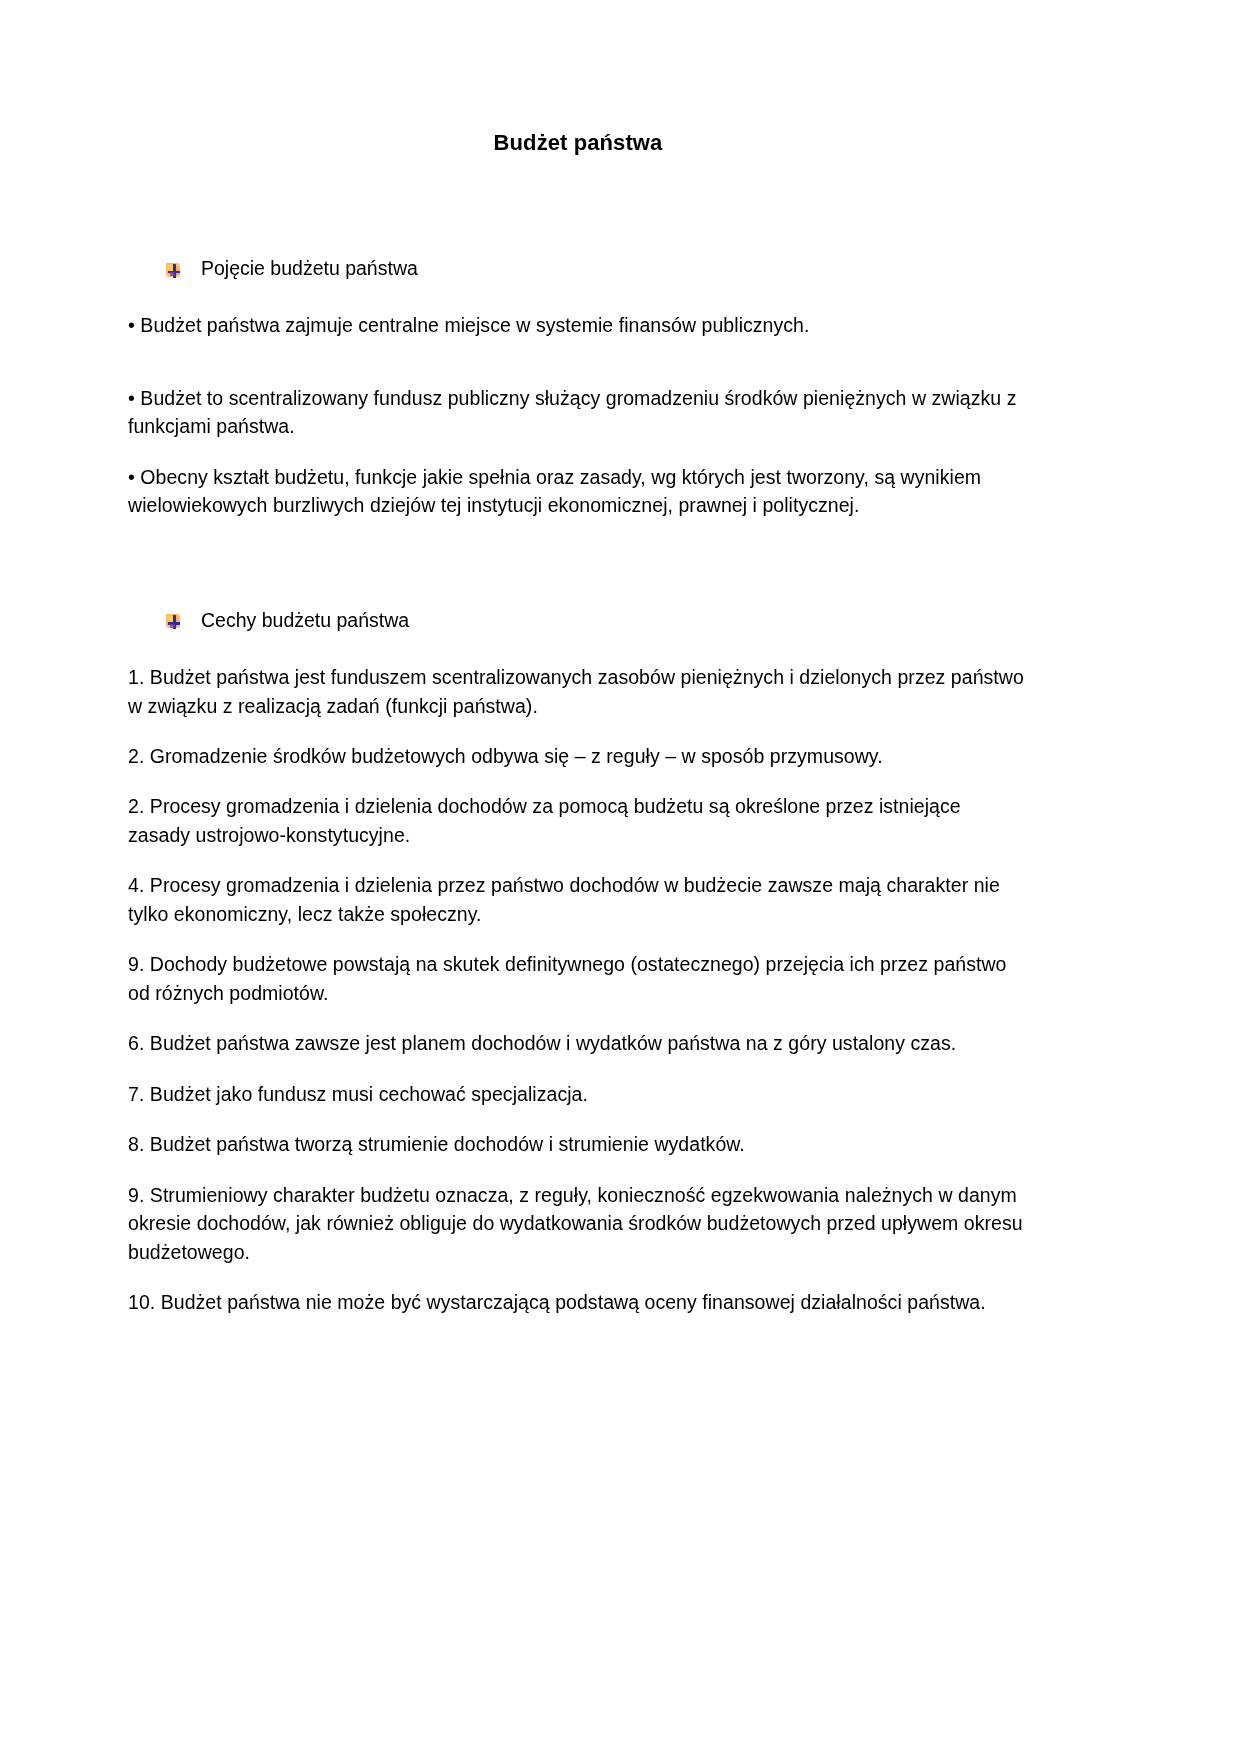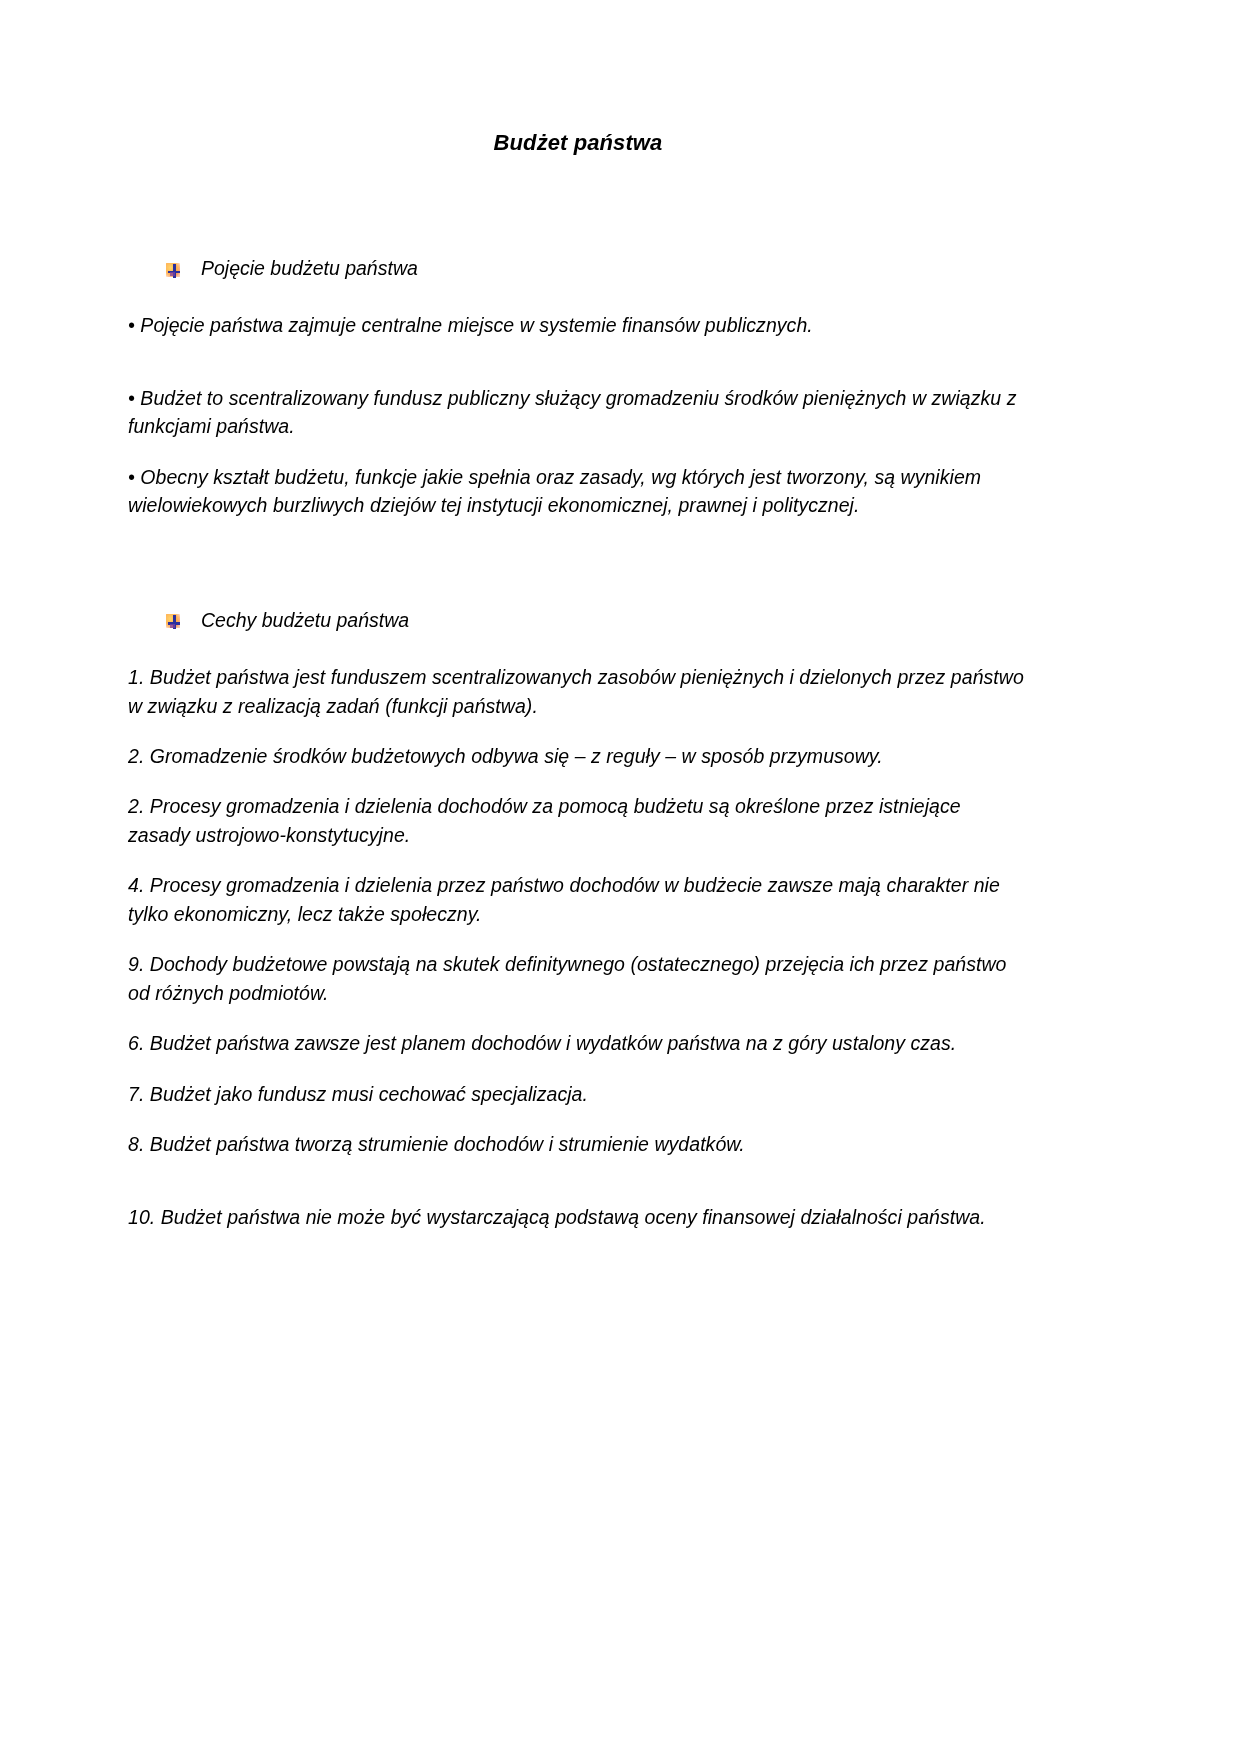--- a/index.html
+++ b/index.html
@@ -14,21 +14,20 @@
     -webkit-font-smoothing: antialiased;
   }
   .page {
     position: relative;
     width: 1240px;
     height: 1754px;
     margin: 0 auto;
     background: #ffffff;
     overflow: hidden;
     box-sizing: border-box;
-    font-style: italic;
   }
   .content {
     position: absolute;
     left: 128px;
     top: 0;
     width: 900px;
   }
   .doc-title {
     text-align: center;
     font-size: 22px;
@@ -122,21 +121,21 @@
         <span class="blotch"></span>
         <span class="cross-v"></span>
         <span class="cross-h"></span>
         <span class="cross-dot"></span>
       </span>
       <span class="heading-text">Pojęcie budżetu państwa</span>
     </div>
 
     <div class="spacer-md"></div>
 
-    <p class="para">• Pojęcie państwa zajmuje centralne miejsce w systemie finansów publicznych.</p>
+    <p class="para">• Budżet państwa zajmuje centralne miejsce w systemie finansów publicznych.</p>
     <div class="spacer-sm"></div>
 
     <div class="spacer-sm"></div>
 
     <p class="para">• Budżet to scentralizowany fundusz publiczny służący gromadzeniu środków pieniężnych w związku z funkcjami państwa.</p>
     <div class="spacer-sm"></div>
 
     <p class="para">• Obecny kształt budżetu, funkcje jakie spełnia oraz zasady, wg których jest tworzony, są wynikiem wielowiekowych burzliwych dziejów tej instytucji ekonomicznej, prawnej i politycznej.</p>
 
     <div class="spacer-xl"></div>
@@ -170,18 +169,19 @@
 
     <p class="para">6. Budżet państwa zawsze jest planem dochodów i wydatków państwa na z góry ustalony czas.</p>
     <div class="spacer-sm"></div>
 
     <p class="para">7. Budżet jako fundusz musi cechować specjalizacja.</p>
     <div class="spacer-sm"></div>
 
     <p class="para">8. Budżet państwa tworzą strumienie dochodów i strumienie wydatków.</p>
     <div class="spacer-sm"></div>
 
+    <p class="para">9. Strumieniowy charakter budżetu oznacza, z reguły, konieczność egzekwowania należnych w danym okresie dochodów, jak również obliguje do wydatkowania środków budżetowych przed upływem okresu budżetowego.</p>
     <div class="spacer-sm"></div>
 
     <p class="para">10. Budżet państwa nie może być wystarczającą podstawą oceny finansowej działalności państwa.</p>
 
   </div>
 </div>
 
 </body></html>

